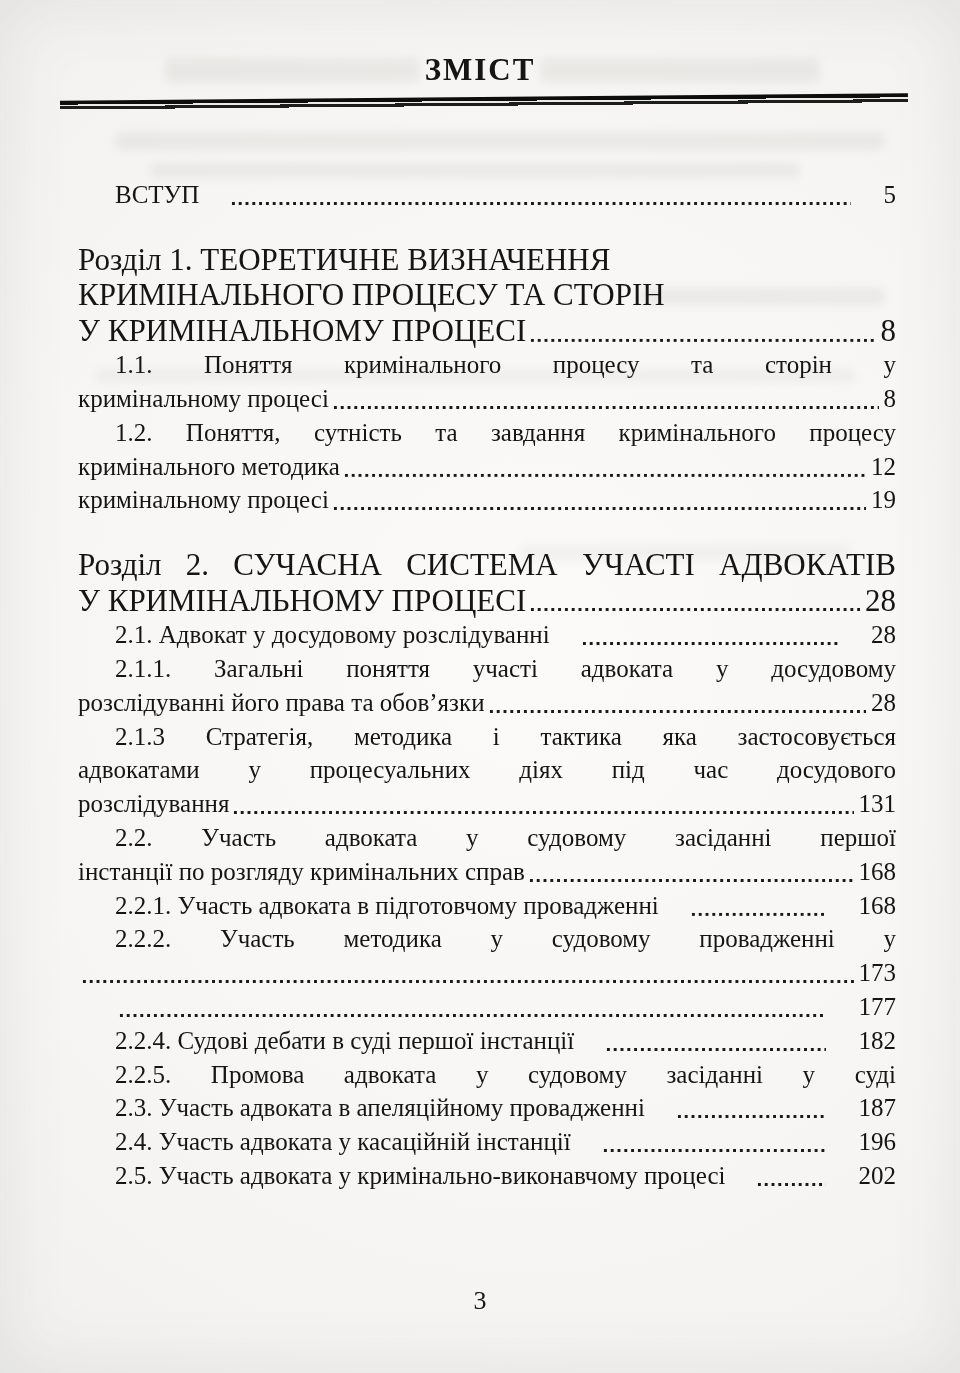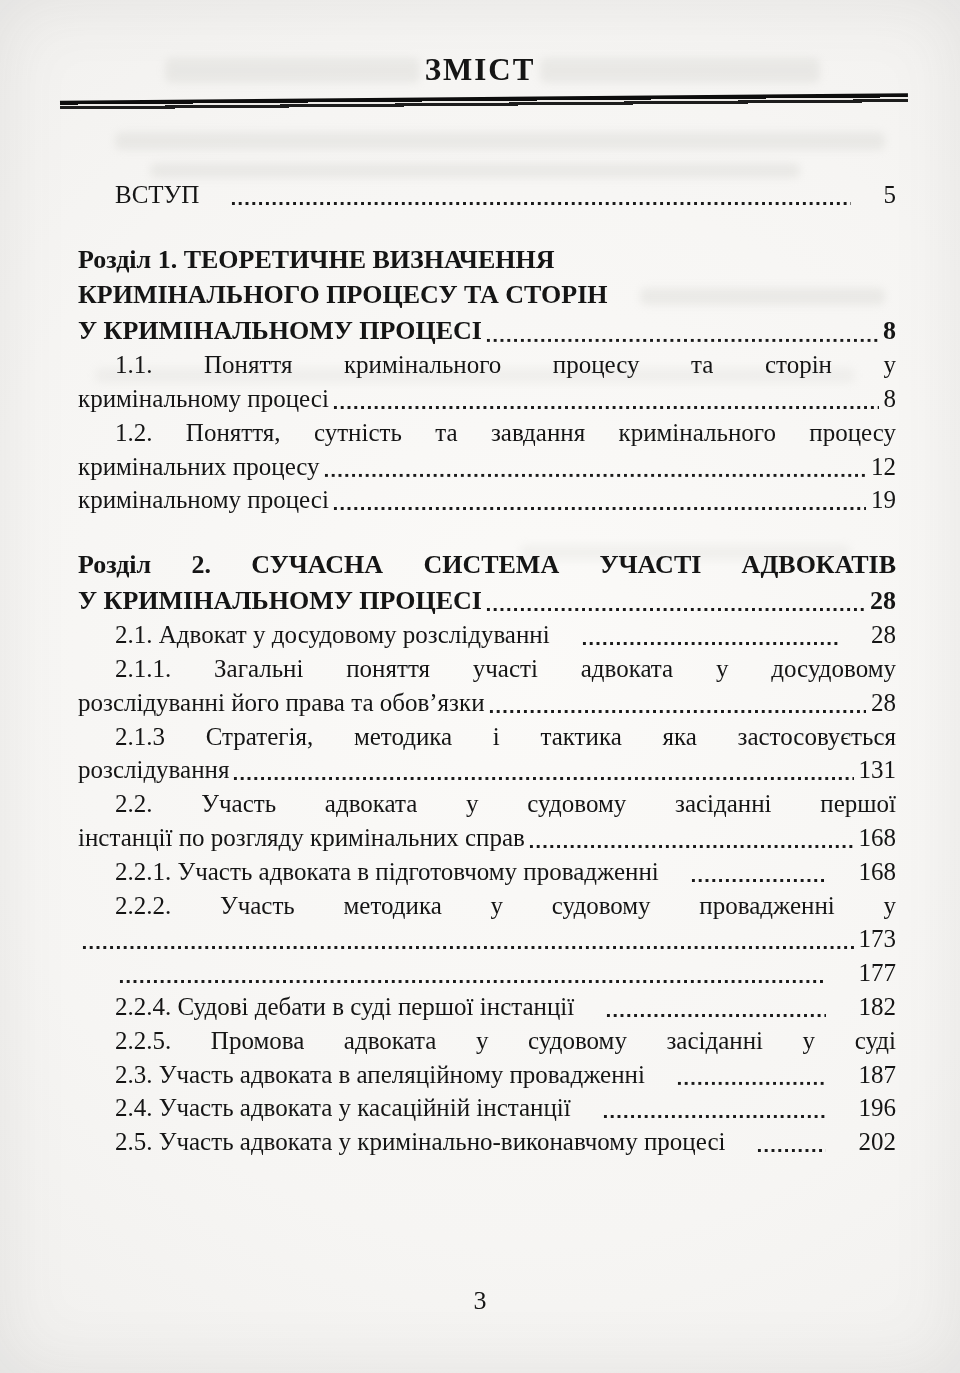--- a/index.html
+++ b/index.html
@@ -28,21 +28,21 @@
       #1d1d1d 52%, #1d1d1d 80%,
       transparent 80%);
   }
   .content{position:absolute;top:178px;left:78px;right:64px;}
   .entry{margin:0;}
   .entry.section-break{margin-top:30px;}
   .line{
     display:flex;align-items:baseline;
     font-size:25px;line-height:33.8px;
   }
-  .entry.bold .line{font-weight:bold;font-size:26px;line-height:35.5px;align-items:flex-end;}
+  .entry.bold .line{font-weight:normal;font-size:31px;line-height:35.5px;align-items:flex-end;}
   .line.indent{padding-left:37px;gap:28px;}
   .line.justify{display:block;text-align:justify;text-align-last:justify;}
   .txt{white-space:nowrap;}
   .line.justify .txt{white-space:normal;}
   .dots{
     flex:1 1 auto;align-self:flex-end;
     height:7px;margin:0 5px 5px 3px;
     background-image:radial-gradient(circle, #1a1a1a 1.45px, rgba(0,0,0,0) 1.75px);
     background-size:6.8px 6.8px;background-repeat:repeat-x;background-position:left bottom;
     min-width:12px;
@@ -94,21 +94,21 @@
         <div class="line justify indent"><span class="txt">1.1. Поняття кримінального процесу та сторін у</span></div>
         <div class="line">
           <span class="txt">кримінальному процесі</span>
           <span class="dots"></span>
           <span class="pg">8</span>
         </div>
       </div>
       <div class="entry">
         <div class="line justify indent"><span class="txt">1.2. Поняття, сутність та завдання кримінального процесу</span></div>
         <div class="line">
-          <span class="txt">кримінальних процесу</span>
+          <span class="txt">кримінального методика</span>
           <span class="dots"></span>
           <span class="pg">12</span>
         </div>
       </div>
       <div class="entry">
         <div class="line">
           <span class="txt">кримінальному процесі</span>
           <span class="dots"></span>
           <span class="pg">19</span>
         </div>
@@ -131,20 +131,21 @@
       <div class="entry">
         <div class="line justify indent"><span class="txt">2.1.1. Загальні поняття участі адвоката у досудовому</span></div>
         <div class="line">
           <span class="txt">розслідуванні його права та обов’язки</span>
           <span class="dots"></span>
           <span class="pg">28</span>
         </div>
       </div>
       <div class="entry">
         <div class="line justify indent"><span class="txt">2.1.3 Стратегія, методика і тактика яка застосовується</span></div>
+        <div class="line justify"><span class="txt">адвокатами у процесуальних діях під час досудового</span></div>
         <div class="line">
           <span class="txt">розслідування</span>
           <span class="dots"></span>
           <span class="pg">131</span>
         </div>
       </div>
       <div class="entry">
         <div class="line justify indent"><span class="txt">2.2. Участь адвоката у судовому засіданні першої</span></div>
         <div class="line">
           <span class="txt">інстанції по розгляду кримінальних справ</span>

